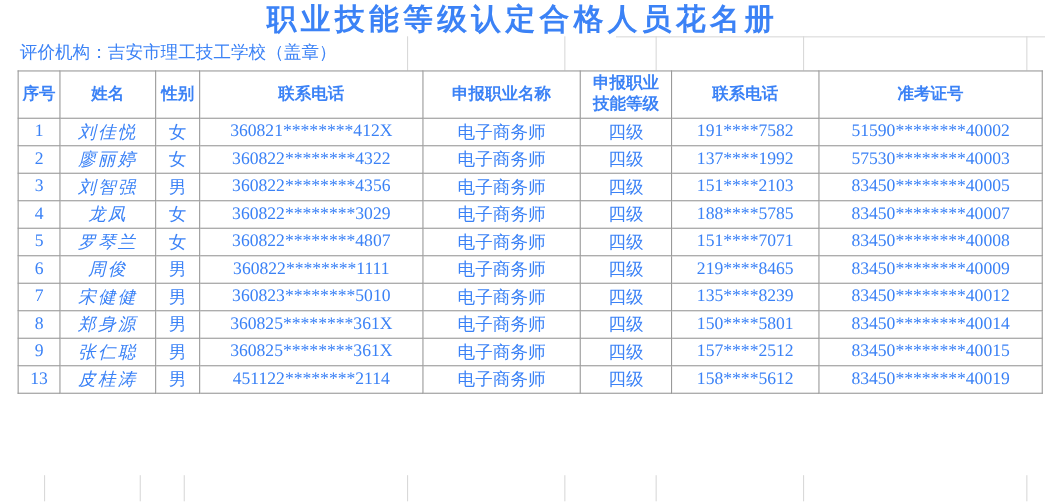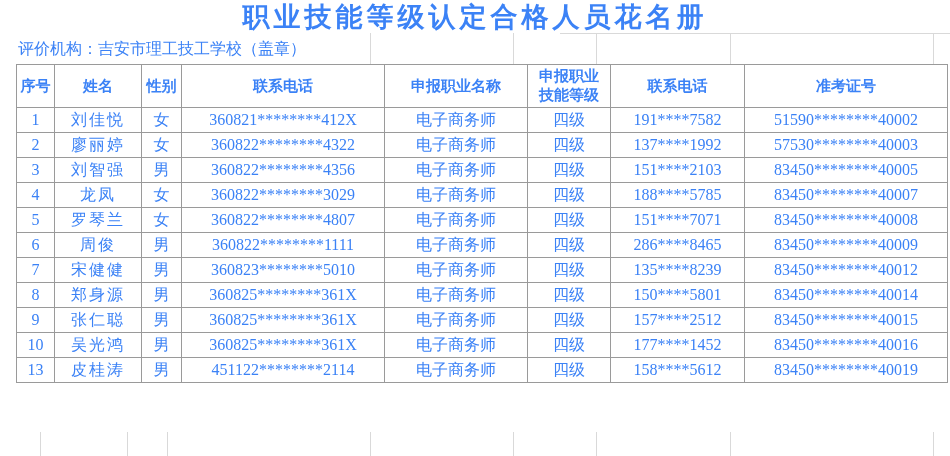--- a/index.html
+++ b/index.html
@@ -42,21 +42,21 @@
   table.roster th{
     height:42px;
     font-size:15px;font-weight:bold;
     line-height:1.25;
     white-space:pre-line;
   }
   table.roster td{
     height:24px;
     font-size:16px;
   }
-  table.roster td.c-name{letter-spacing:2px;}
+  table.roster td.c-name{letter-spacing:2px;font-style:italic;}
 </style>
 </head>
 <body>
 
 <div class="page">
 
   <div class="title">职业技能等级认定合格人员花名册</div>
 
   <div class="org-row">评价机构：吉安市理工技工学校（盖章）</div>
 
@@ -142,21 +142,21 @@
           <td>151****7071</td>
           <td>83450********40008</td>
         </tr>
         <tr>
           <td>6</td>
           <td class="c-name">周俊</td>
           <td>男</td>
           <td>360822********1111</td>
           <td>电子商务师</td>
           <td>四级</td>
-          <td>286****8465</td>
+          <td>219****8465</td>
           <td>83450********40009</td>
         </tr>
         <tr>
           <td>7</td>
           <td class="c-name">宋健健</td>
           <td>男</td>
           <td>360823********5010</td>
           <td>电子商务师</td>
           <td>四级</td>
           <td>135****8239</td>
@@ -174,30 +174,20 @@
         </tr>
         <tr>
           <td>9</td>
           <td class="c-name">张仁聪</td>
           <td>男</td>
           <td>360825********361X</td>
           <td>电子商务师</td>
           <td>四级</td>
           <td>157****2512</td>
           <td>83450********40015</td>
-        </tr>
-        <tr>
-          <td>10</td>
-          <td class="c-name">吴光鸿</td>
-          <td>男</td>
-          <td>360825********361X</td>
-          <td>电子商务师</td>
-          <td>四级</td>
-          <td>177****1452</td>
-          <td>83450********40016</td>
         </tr>
         <tr>
           <td>13</td>
           <td class="c-name">皮桂涛</td>
           <td>男</td>
           <td>451122********2114</td>
           <td>电子商务师</td>
           <td>四级</td>
           <td>158****5612</td>
           <td>83450********40019</td>

